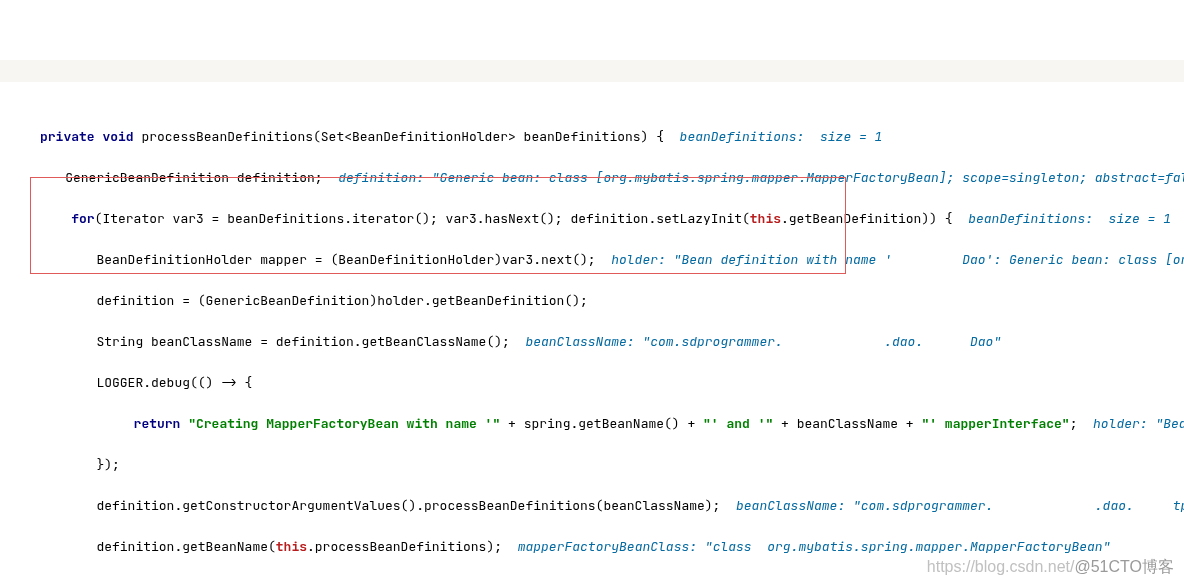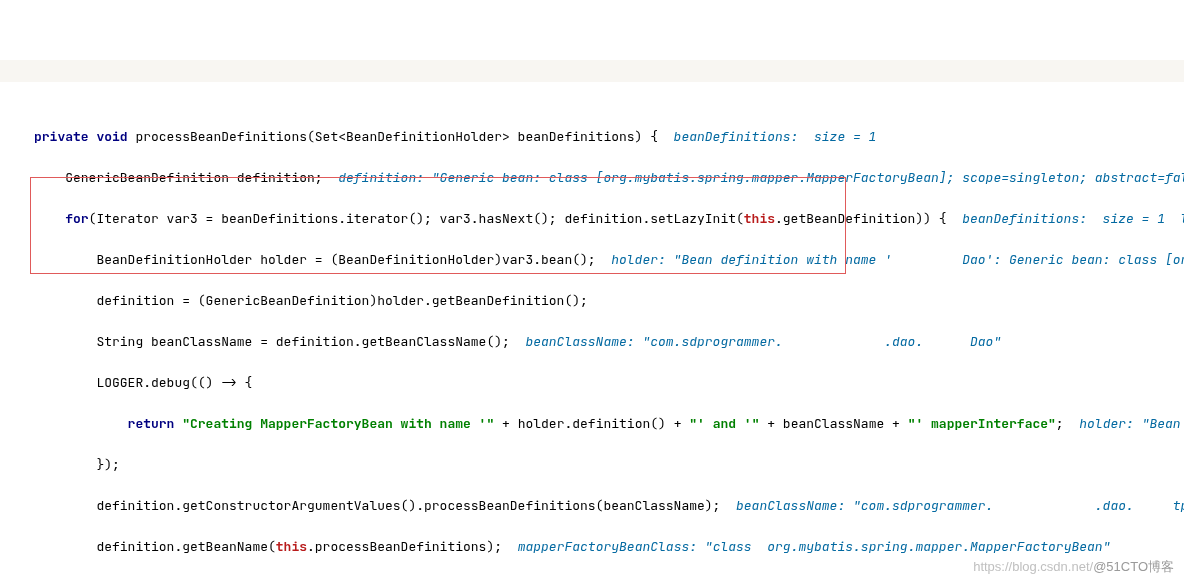--- a/index.html
+++ b/index.html
@@ -7,44 +7,44 @@
     padding: 4px 0 10px 0;
     background: #ffffff;
     font-family: "JetBrains Mono", Consolas, Menlo, monospace;
     font-size: 13px;
     line-height: 20.5px;
     color: #000;
     white-space: pre;
     overflow-x: hidden;
   }
   .line { display:block; padding-left: 34px; }
-  .kw { color:#000080; font-weight:bold; }
+  .kw { color:#000080; font-weight:bold;margin-left:6px; }
   .str { color:#008000; font-weight:bold; }
   .hint { color:#0369a1; font-style:italic; }
   .this { color:#b91c1c; font-weight:bold;}
   .redbox { position:absolute; border:1.5px solid #e05a5a; pointer-events:none;}
   .shade { position:absolute; left:0; right:0; background:rgba(244,240,234,0.6); height:22px; pointer-events:none;}
-  .watermark { position:fixed; bottom:2px; right:10px; color:#c0c0c0; font-size:13px; font-family:Arial,sans-serif;padding-left:24px;}
+  .watermark { position:fixed; bottom:2px; right:10px; color:#c0c0c0; font-size:16px; font-family:Arial,sans-serif;padding-left:24px;}
   .watermark .cn { color:#9a9a9a;}
 </style>
 </head>
 <body>
 
 
 
 <div class="shade" style="top:60px"></div>
 
 <span class="line"><span class="kw">private void </span><span>processBeanDefinitions(Set&lt;BeanDefinitionHolder&gt; beanDefinitions) {  </span><span class="hint">beanDefinitions:  size = 1</span></span>
 <span class="line">    <span>GenericBeanDefinition definition;  </span><span class="hint">definition: "Generic bean: class [org.mybatis.spring.mapper.MapperFactoryBean]; scope=singleton; abstract=fals</span></span>
 <span class="line">    <span class="kw">for</span><span>(Iterator var3 = beanDefinitions.iterator(); var3.hasNext(); definition.setLazyInit(</span><span class="this">this</span><span>.getBeanDefinition)) {  </span><span class="hint">beanDefinitions:  size = 1  l</span></span>
-<span class="line">        <span>BeanDefinitionHolder holder = (BeanDefinitionHolder)var3.bean();  </span><span class="hint">holder: "Bean definition with name '         Dao': Generic bean: class [org.m</span></span>
+<span class="line">        <span>BeanDefinitionHolder mapper = (BeanDefinitionHolder)var3.next();  </span><span class="hint">holder: "Bean definition with name '         Dao': Generic bean: class [org.m</span></span>
 <span class="line">        <span>definition = (GenericBeanDefinition)holder.getBeanDefinition();</span></span>
 <span class="line">        <span>String beanClassName = definition.getBeanClassName();  </span><span class="hint">beanClassName: "com.sdprogrammer.             .dao.      Dao"</span></span>
 <span class="line">        <span>LOGGER.debug(() -&gt; {</span></span>
-<span class="line">            <span class="kw">return </span><span class="str">"Creating MapperFactoryBean with name '"</span><span> + holder.definition() + </span><span class="str">"' and '"</span><span> + beanClassName + </span><span class="str">"' mapperInterface"</span><span>;  </span><span class="hint">holder: "Bean d</span></span>
+<span class="line">            <span class="kw">return </span><span class="str">"Creating MapperFactoryBean with name '"</span><span> + spring.getBeanName() + </span><span class="str">"' and '"</span><span> + beanClassName + </span><span class="str">"' mapperInterface"</span><span>;  </span><span class="hint">holder: "Bean d</span></span>
 <span class="line">        <span>});</span></span>
 <span class="line">        <span>definition.getConstructorArgumentValues().processBeanDefinitions(beanClassName);  </span><span class="hint">beanClassName: "com.sdprogrammer.             .dao.     tpl</span></span>
 <span class="line">        <span>definition.getBeanName(</span><span class="this">this</span><span>.processBeanDefinitions);  </span><span class="hint">mapperFactoryBeanClass: "class  org.mybatis.spring.mapper.MapperFactoryBean"</span></span>
 <span class="line">         </span>
 
 
 
 
 
 

